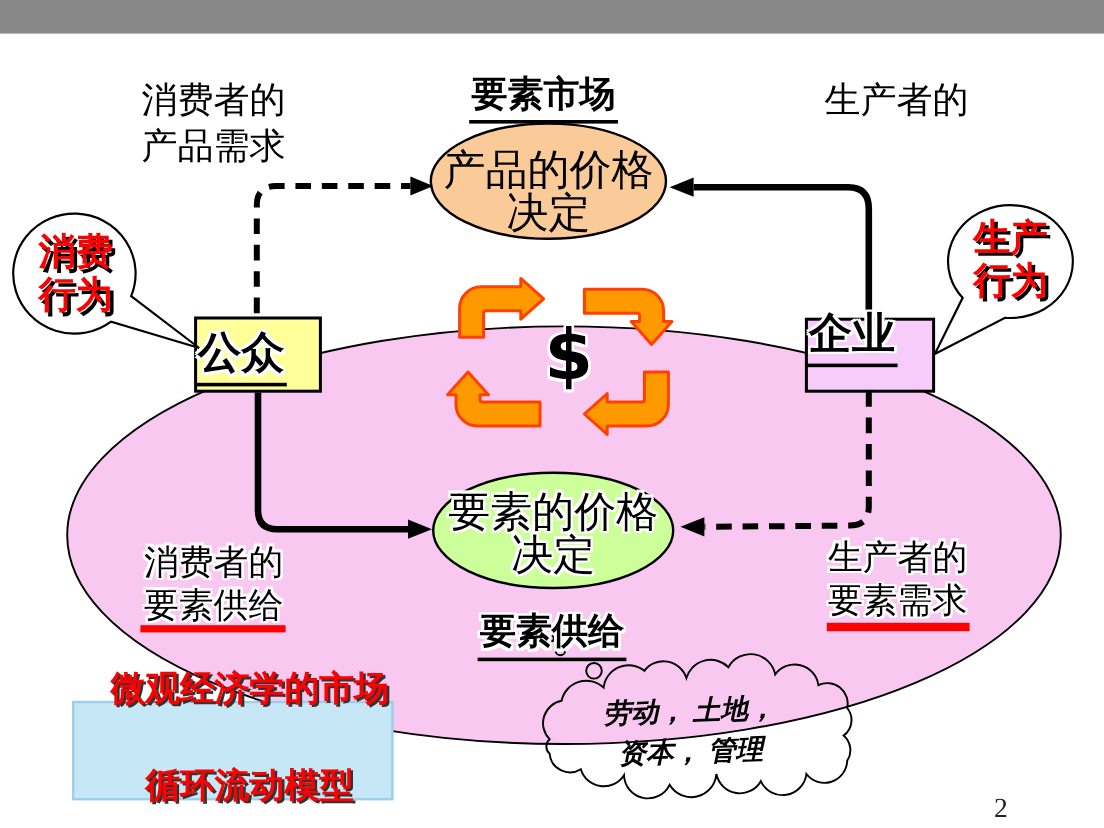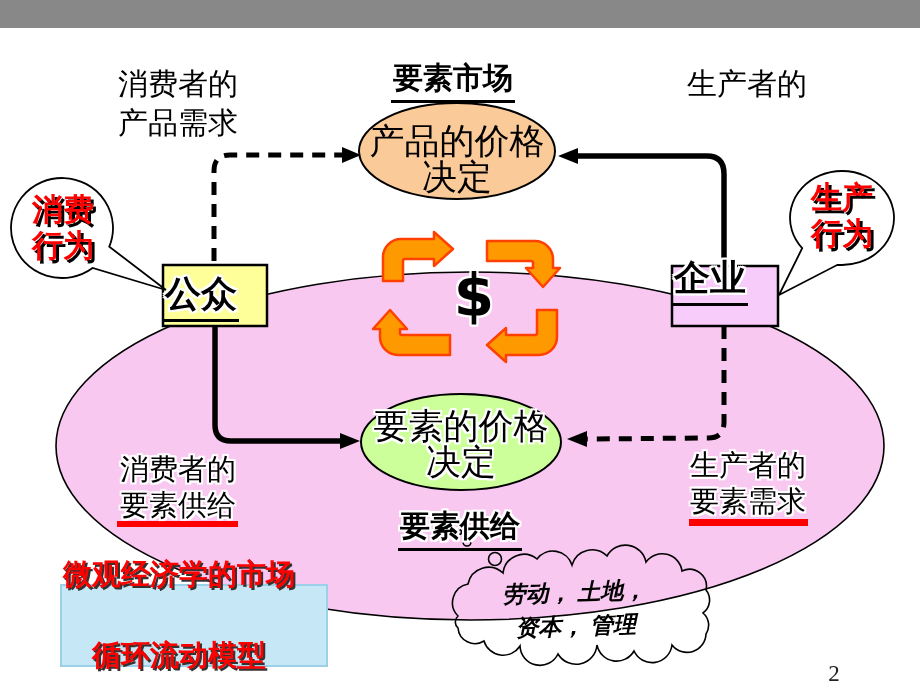--- a/index.html
+++ b/index.html
@@ -175,20 +175,20 @@
 
   <div class="lbl t-market-title halo" style="left:390px; top:478px; width:140px;">
     <span class="u">要素供给</span>
   </div>
 
   <div class="lbl t-cloud" style="left:455px; top:548px; width:240px;">
     <div>劳动， 土地，</div>
     <div>资本， 管理</div>
   </div>
 
-  <div class="lbl t-caption" style="left:46px; top:557px; width:266px; height:59px;gap:44px;">
+  <div class="lbl t-caption" style="left:75px; top:557px; width:266px; height:59px;gap:44px;">
     <div>微观经济学的市场</div>
     <div>循环流动模型</div>
   </div>
 
   <div class="lbl t-page" style="left:818px; top:633px; width:32px;"><span>2</span></div>
 
 </div>
 
 </body></html>

